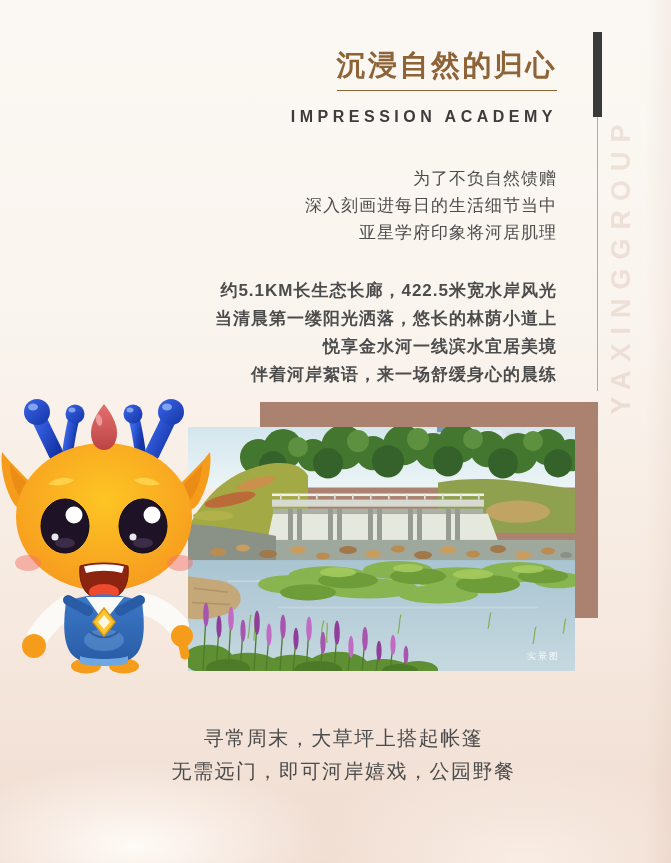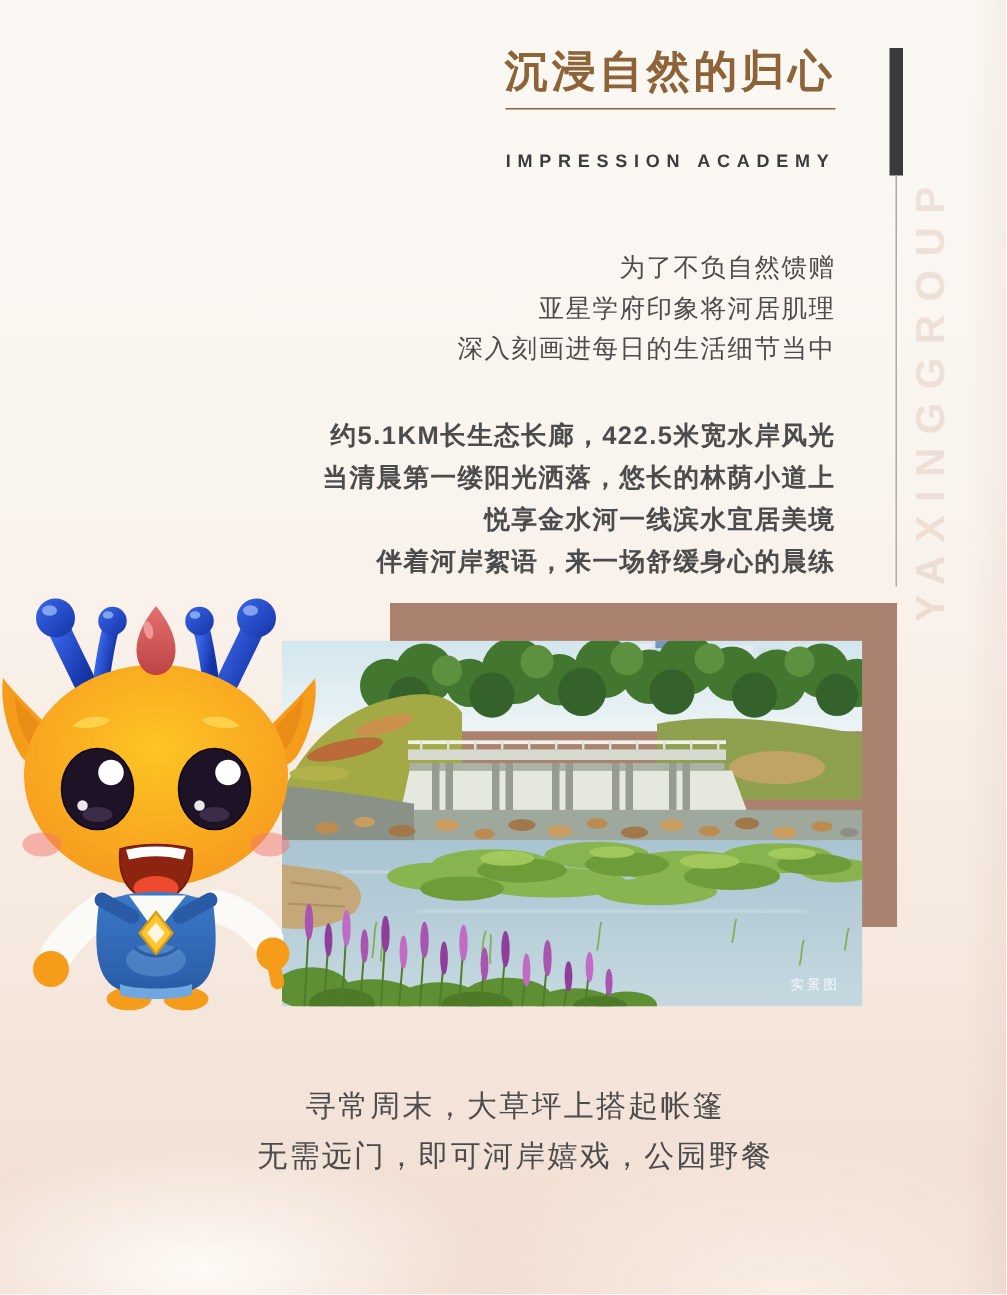--- a/index.html
+++ b/index.html
@@ -20,23 +20,23 @@
     transform:translate(-50%,-50%) rotate(-90deg);
     font-weight:bold; font-size:27px; letter-spacing:9px; white-space:nowrap;
     color:rgba(193,152,133,.22);
   }
   .accent-bar { position:absolute; left:593px; top:32px; width:9px; height:85px; background:#3a3a3a; }
   .accent-line { position:absolute; left:597px; top:117px; width:1px; height:274px; background:#b3aba3; }
 
   .header { position:absolute; top:28px; right:114px; text-align:right; }
   .title1 { display:inline-block; margin:0; font-size:24px; font-weight:bold; color:#8d6337;
     letter-spacing:7px; padding-bottom:4px; border-bottom:1.5px solid #8d6337; }
-  .title2 { display:inline-block; margin:0 0 0 0; font-size:29px; font-weight:bold; color:#8d6337;
+  .title2 { display:inline-block; margin:18px 0 0 0; font-size:29px; font-weight:bold; color:#8d6337;
     letter-spacing:2.5px; padding-bottom:4px; border-bottom:1.5px solid #8d6337; }
-  .subtitle { font-size:12px; font-weight:bold; letter-spacing:4.5px; color:#3c3c3c; margin-top:27px; }
+  .subtitle { font-size:16px; font-weight:bold; letter-spacing:4.5px; color:#3c3c3c; margin-top:17px; }
 
   .para { position:absolute; right:114px; text-align:right; font-size:17px; color:#4c4c4c; letter-spacing:1px; }
   .para-intro   { top:165px; line-height:27px; }
   .para-feature { top:277px; line-height:28px;font-weight:bold; }
 
   .photo-frame { position:absolute; left:260px; top:402px; width:338px; height:216px; background:#ab8270; }
   .photo { position:absolute; left:188px; top:427px; width:387px; height:244px; overflow:hidden; }
   .photo svg { display:block; width:100%; height:100%; }
   .photo-caption { position:absolute; right:15px; bottom:8px; font-size:9px; letter-spacing:2px;
     color:rgba(255,255,255,.85); }
@@ -59,22 +59,22 @@
   <div class="accent-bar"></div>
   <div class="accent-line"></div>
 
   <div class="header">
     <div><h2 class="title2">沉浸自然的归心</h2></div>
     <div class="subtitle">IMPRESSION ACADEMY</div>
   </div>
 
   <div class="para para-intro">
     <div>为了不负自然馈赠</div>
+    <div>深入刻画进每日的生活细节当中</div>
     <div>亚星学府印象将河居肌理</div>
-    <div>深入刻画进每日的生活细节当中</div>
   </div>
 
   <div class="para para-feature">
     <div>约5.1KM长生态长廊，422.5米宽水岸风光</div>
     <div>当清晨第一缕阳光洒落，悠长的林荫小道上</div>
     <div>悦享金水河一线滨水宜居美境</div>
     <div>伴着河岸絮语，来一场舒缓身心的晨练</div>
   </div>
 
   <div class="photo-frame"></div>

